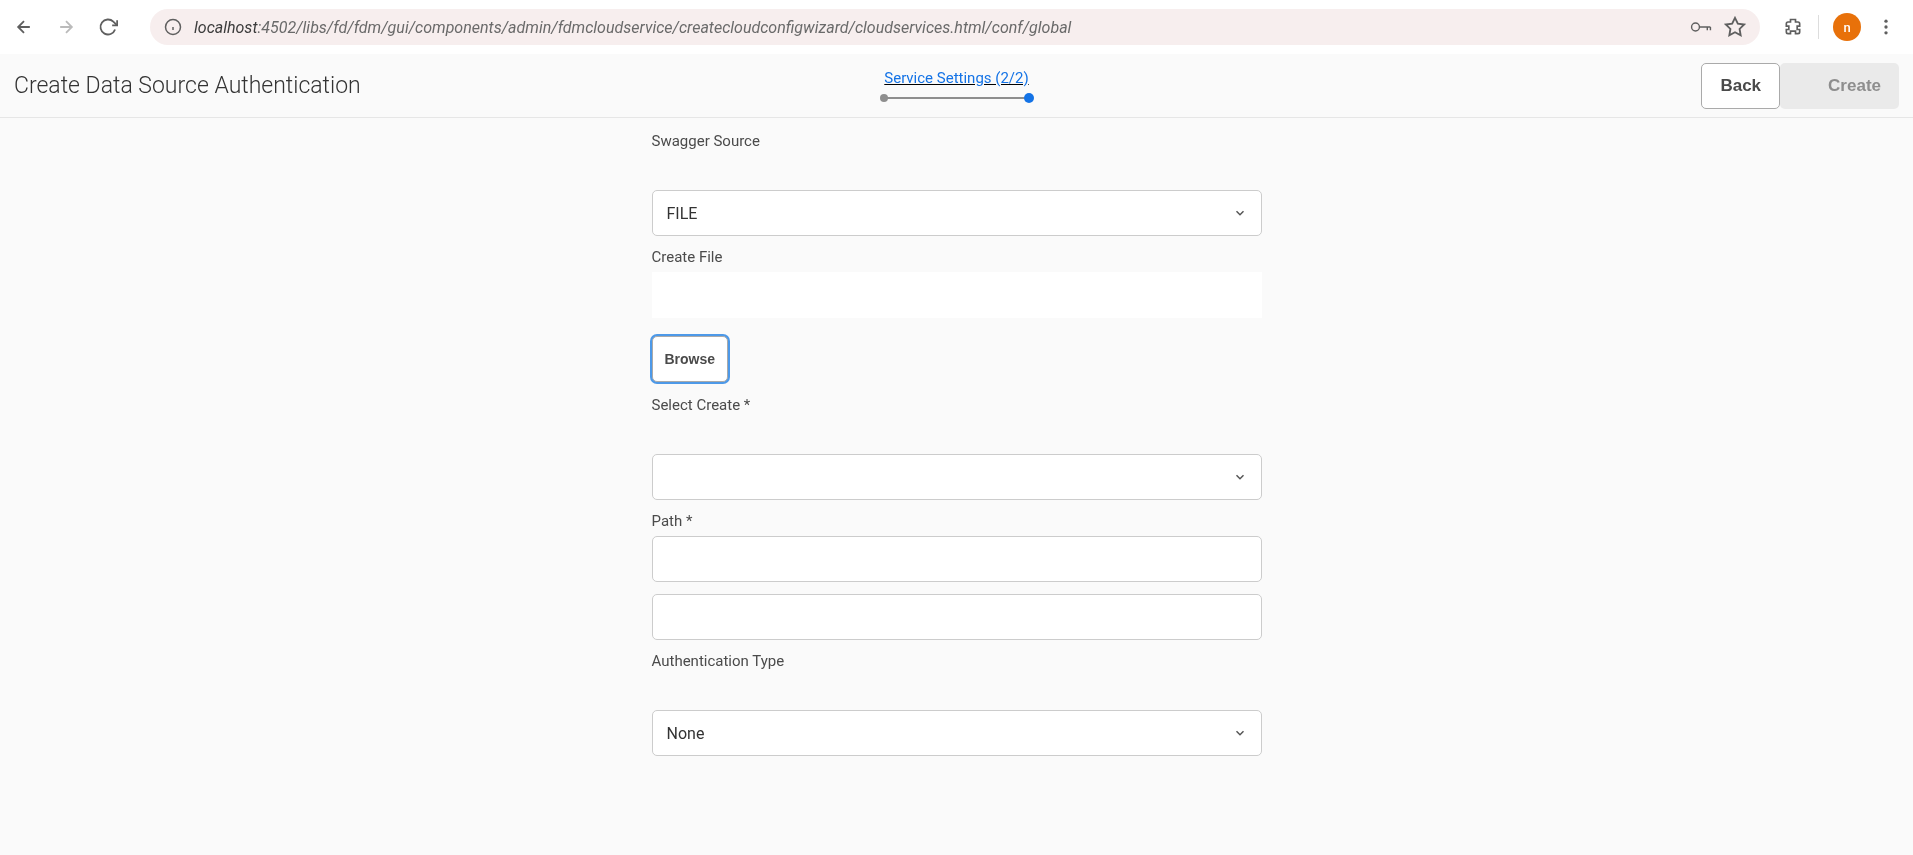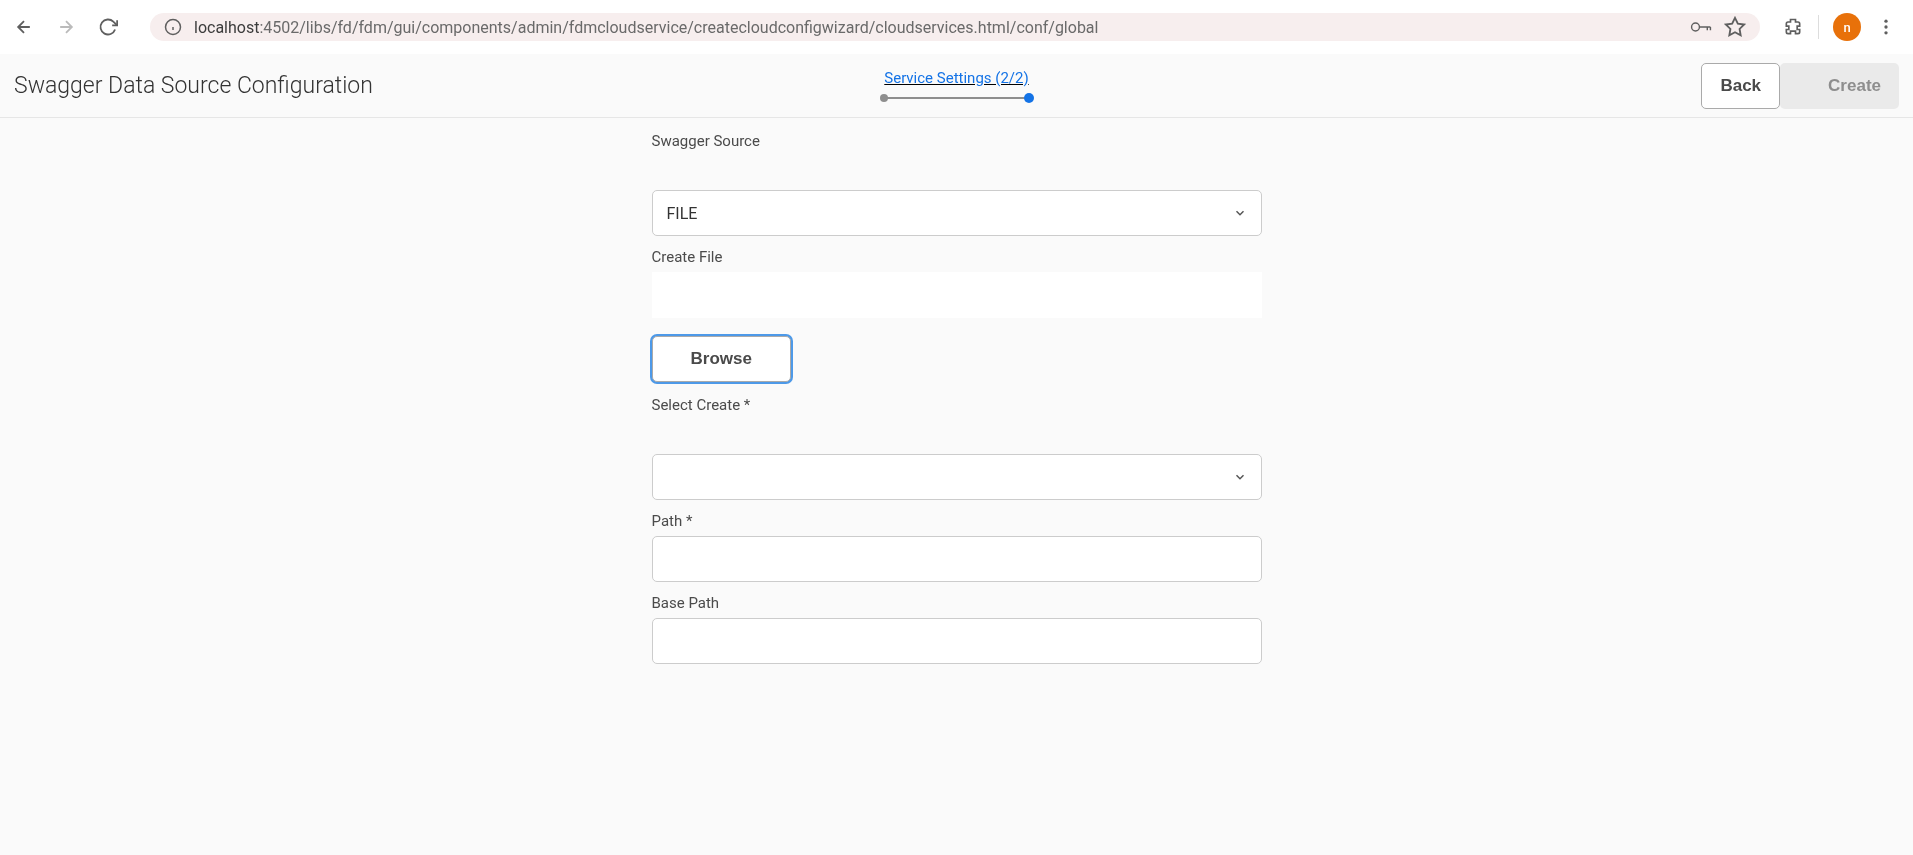--- a/index.html
+++ b/index.html
@@ -33,28 +33,29 @@
       display: flex;
       align-items: center;
       justify-content: center;
       color: #5f5f5f;
     }
     .nav-icon.disabled {
       color: #bbb;
     }
     .address-bar {
       flex: 1;
-      height: 28px;
+      height: 36px;
       background: #f7eeee;
       border-radius: 18px;
       display: flex;
       align-items: center;
       padding: 0 14px;
       margin-left: 18px;
       gap: 12px;
+      font-style: italic;
     }
     .info-icon {
       width: 18px;
       height: 18px;
       display: flex;
       align-items: center;
       justify-content: center;
       color: #5f5f5f;
     }
     .url-text {
@@ -234,22 +235,22 @@
       height: 14px;
       display: flex;
       align-items: center;
       justify-content: center;
     }
     .browse-btn {
       display: inline-flex;
       align-items: center;
       justify-content: center;
       height: 46px;
-      padding: 0 38px;
-      font-size: 17px;
+      padding: 0 12px;
+      font-size: 14px;
       font-weight: 600;
       color: #4a4a4a;
       background: #fff;
       border: 1.5px solid #aaa;
       border-radius: 5px;
       cursor: pointer;
       margin-top: 6px;
       margin-bottom: 14px;
       box-shadow: 0 0 0 2px #4d99e8;
     }
@@ -321,21 +322,21 @@
       <svg width="20" height="20" viewBox="0 0 24 24" fill="currentColor">
           <circle cx="12" cy="5" r="2"></circle>
           <circle cx="12" cy="12" r="2"></circle>
           <circle cx="12" cy="19" r="2"></circle>
         </svg>
     </div>
   </div>
 </div>
 
 <div class="app-header">
-  <div class="page-title">Swagger Data Source Configuration</div>
+  <div class="page-title">Create Data Source Authentication</div>
   <div class="wizard-steps">
     <div class="wizard-label">Service Settings (2/2)</div>
     <div class="wizard-track">
       <div class="wizard-line"></div>
       <div class="wizard-dot start"></div>
       <div class="wizard-dot end"></div>
     </div>
   </div>
   <div class="header-actions">
     <button class="btn btn-secondary">Back</button>
@@ -379,18 +380,30 @@
       </div>
     </div>
   </div>
 
   <div class="form-group">
     <label class="form-label">Path *</label>
     <input class="form-input" type="text" value="" style="">
   </div>
 
   <div class="form-group">
-    <label class="form-label">Base Path</label>
     <input class="form-input" type="text" value="" style="">
   </div>
 
+  <div class="form-group">
+    <label class="form-label">Authentication Type</label>
+    <div class="select-wrapper">
+      <div class="select-display">
+        <span>None</span>
+        <span class="chevron-down">
+          <svg width="14" height="14" viewBox="0 0 24 24" fill="none" stroke="#555" stroke-width="2.5">
+              <polyline points="6 9 12 15 18 9"></polyline>
+            </svg>
+        </span>
+      </div>
+    </div>
+  </div>
 
 </div>
 
 </body></html>

